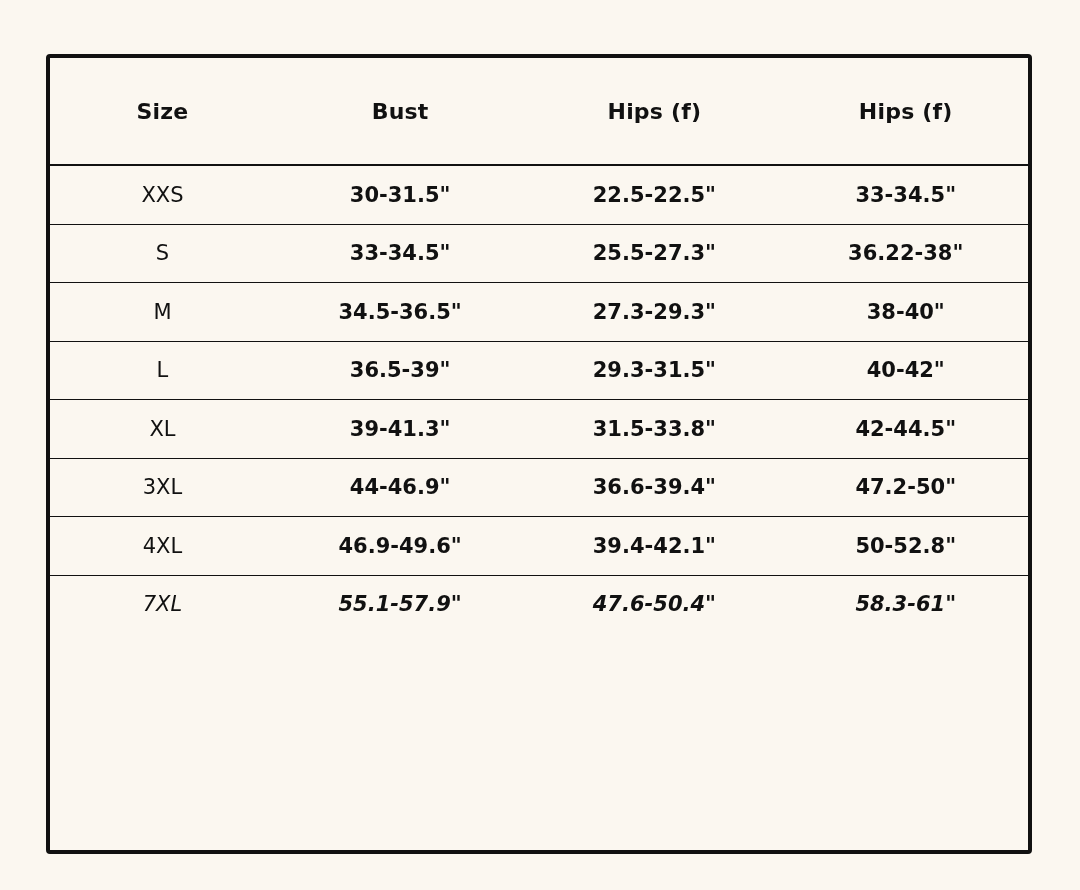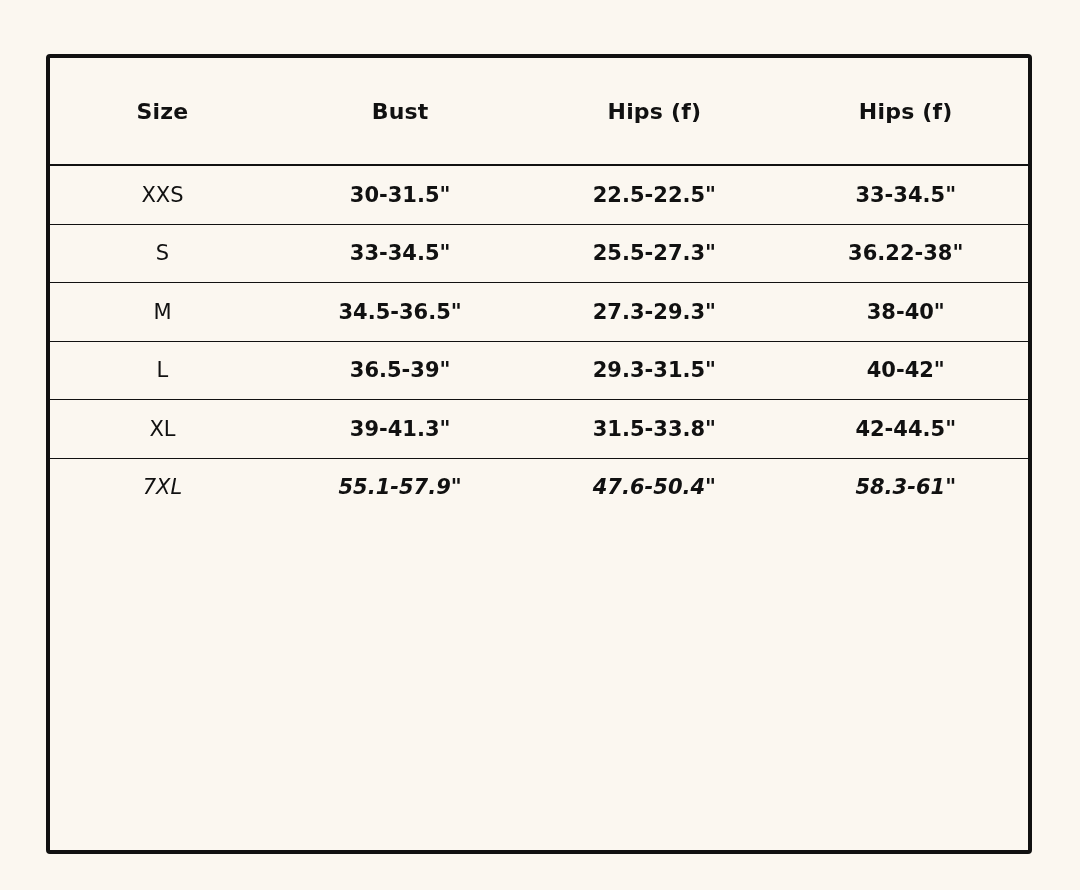--- a/index.html
+++ b/index.html
@@ -116,20 +116,32 @@
           <td>29.3-31.5"</td>
           <td>40-42"</td>
         </tr>
         <tr>
           <td class="size-cell">XL</td>
           <td>39-41.3"</td>
           <td>31.5-33.8"</td>
           <td>42-44.5"</td>
         </tr>
         <tr>
+          <td class="size-cell">3XL</td>
+          <td>44-46.9"</td>
+          <td>36.6-39.4"</td>
+          <td>47.2-50"</td>
+        </tr>
+        <tr>
+          <td class="size-cell">4XL</td>
+          <td>46.9-49.6"</td>
+          <td>39.4-42.1"</td>
+          <td>50-52.8"</td>
+        </tr>
+        <tr>
           <td class="size-cell">7XL</td>
           <td>55.1-57.9"</td>
           <td>47.6-50.4"</td>
           <td>58.3-61"</td>
         </tr>
       </tbody>
     </table>
   </div>
 </div>
 

